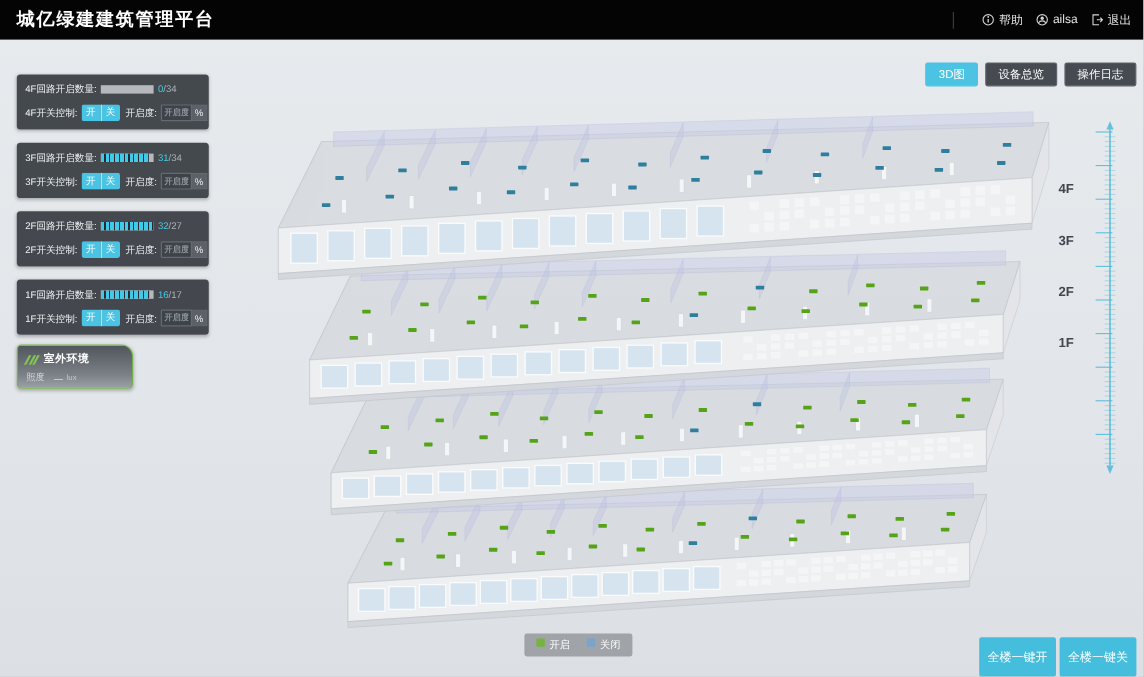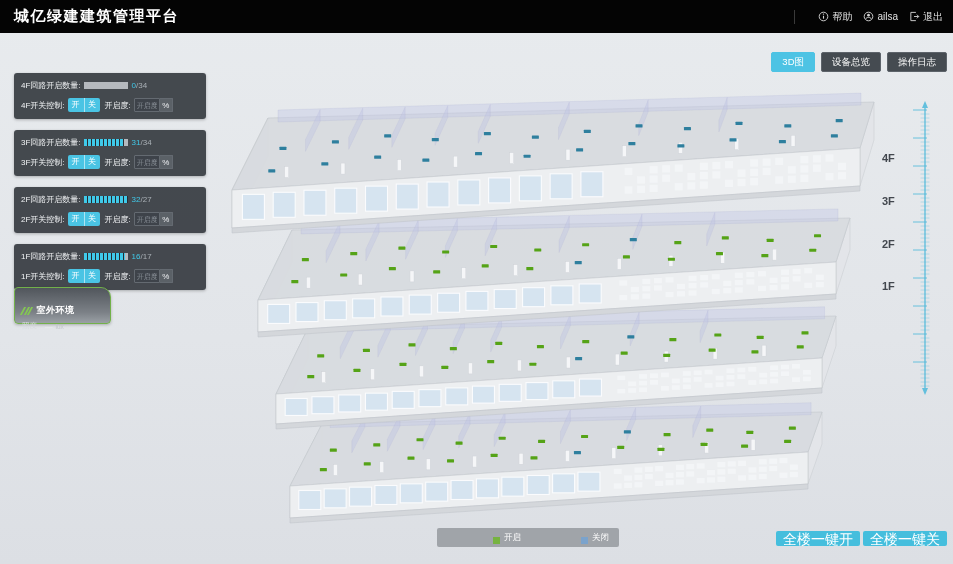--- a/index.html
+++ b/index.html
@@ -14,67 +14,67 @@
   .nav-item{font-size:10.5px;font-weight:bold;color:#cfd3d6;padding:0 6px;margin:0 13px;
             display:flex;align-items:center;position:relative;cursor:pointer;white-space:nowrap;}
   .nav-item.active{color:#ffffff;}
   .nav-item.active::after{content:'';position:absolute;left:0;right:0;bottom:5px;height:2px;
             background:#39bcdf;border-radius:1px;box-shadow:0 0 4px #39bcdf;}
   .hdr-right{margin-left:auto;display:flex;align-items:center;margin-right:10px;font-size:10px;color:#e3e3e3;}
   .hdr-sep{width:1px;height:14px;background:#3a3a3a;margin-right:12px;}
   .hdr-link{display:flex;align-items:center;gap:3px;margin-left:11px;cursor:pointer;white-space:nowrap;}
   .hdr-link svg{display:block;}
   
-  .card{position:absolute;left:14px;width:192px;height:46px;background:rgba(45,50,56,.88);
-        border-radius:3px;padding:7px 6px 6px 7px;color:#fff;box-shadow:0 1px 3px rgba(0,0,0,.25);z-index:20;margin-top:11px;}
+  .card{position:absolute;left:14px;width:160px;height:46px;background:rgba(45,50,56,.88);
+        border-radius:3px;padding:7px 6px 6px 7px;color:#fff;box-shadow:0 1px 3px rgba(0,0,0,.25);z-index:20;}
   .crow{display:flex;align-items:center;white-space:nowrap;font-size:8px;}
   .crow + .crow{margin-top:7px;}
   .clbl{margin-right:3px;color:#f2f4f6;}
   .bar{width:44px;height:7px;background:#b5b9be;position:relative;flex:none;margin-right:4px;overflow:hidden;}
   .fill{position:absolute;left:0;top:0;bottom:0;
         background:repeating-linear-gradient(90deg,#40c9e9 0 3px,#272c31 3px 4px);}
   .cnt .num{color:#40c9e9;}
   .cnt .rest{color:#aab0b6;}
   .sw{display:flex;margin-right:5px;border-radius:2px;overflow:hidden;flex:none;}
   .sw .swbtn{width:16px;height:14px;background:#4ac4e4;border:none;color:#fff;font-size:8px;
              line-height:14px;text-align:center;cursor:pointer;padding:0;}
   .sw .swbtn + .swbtn{border-left:1px solid rgba(255,255,255,.55);}
   .dim{display:flex;align-items:center;}
   .dim input{width:26px;height:14px;background:#3e434a;border:1px solid #646a71;color:#cdd2d7;
-             font-size:7px;padding:0 2px;border-radius:1px 0 0 1px;}
+             font-size:7px;padding:0 2px;border-radius:1px 0 0 1px;font-weight:bold;}
   .dim input::placeholder{color:#8d949b;}
   .dim .pct{width:13px;height:14px;background:#5b6167;border:1px solid #646a71;border-left:none;
             color:#eceef0;font-size:8px;display:flex;align-items:center;justify-content:center;
             cursor:pointer;border-radius:0 1px 1px 0;}
   
   .outdoor{position:absolute;left:14px;top:287px;width:97px;height:37px;z-index:20;
            background:linear-gradient(180deg,#51565c 0%,#7c8187 70%,#9aa0a5 100%);
-           border:1px solid #72b14a;border-radius:4px 10px 4px 4px;padding:16px 7px;color:#fff;
+           border:1px solid #72b14a;border-radius:4px 10px 4px 4px;padding:5px 7px;color:#fff;
            box-shadow:0 1px 3px rgba(0,0,0,.25);}
   .out-title{display:flex;align-items:center;font-size:9px;font-weight:bold;letter-spacing:.5px;}
   .slashes{display:flex;margin-right:4px;}
   .slash{width:2px;height:8px;background:#84c653;transform:skewX(-28deg);margin-right:1.5px;display:block;}
   .out-row{margin-top:4px;font-size:7.5px;color:#d7dbdf;display:flex;align-items:center;}
   .out-row .oval{margin-left:8px;color:#eceef0;}
   .out-row .ounit{margin-left:3px;font-size:6.5px;color:#c3c8cd;}
   
   .viewbtns{position:absolute;top:52px;right:6px;display:flex;gap:6px;z-index:20;}
   .vbtn{height:20px;padding:0 10px;font-size:9.5px;color:#fff;background:#454b51;
         border:1px solid #5d636a;border-radius:2px;display:flex;align-items:center;cursor:pointer;white-space:nowrap;}
   .vbtn.active{background:#4dc3e4;border-color:#4dc3e4;}
   
   .legend{position:absolute;left:437px;top:528px;height:19px;padding:0 10px;z-index:20;
           background:rgba(122,127,133,.62);border-radius:2px;display:flex;align-items:center;
           gap:14px;font-size:8.5px;color:#fff;}
-  .lgitem{display:flex;align-items:flex-end;gap:4px;white-space:nowrap;margin-left:46px;}
+  .lgitem{display:flex;align-items:flex-start;gap:4px;white-space:nowrap;}
   .swatch{width:7px;height:7px;display:block;}
   
   .bulkbtns{position:absolute;right:6px;top:531px;display:flex;gap:3px;z-index:20;}
-  .bulk{height:15px;padding:0 7px;background:#45bedd;border:none;border-radius:2px;color:#fff;
-        font-size:14px;cursor:pointer;white-space:nowrap;}
+  .bulk{height:33px;padding:0 7px;background:#45bedd;border:none;border-radius:2px;color:#fff;
+        font-size:10px;cursor:pointer;white-space:nowrap;}
   
   .fmark{position:absolute;left:882px;width:22px;font-size:11px;font-weight:600;color:#42474e;z-index:15;}
   #rulerbox{position:absolute;left:908px;top:98px;width:34px;height:300px;z-index:15;cursor:pointer;}
   
   #scene{position:absolute;left:205px;top:88px;width:690px;height:440px;z-index:5;}
 </style>
 </head>
 <body>
 
 <div class="page">

